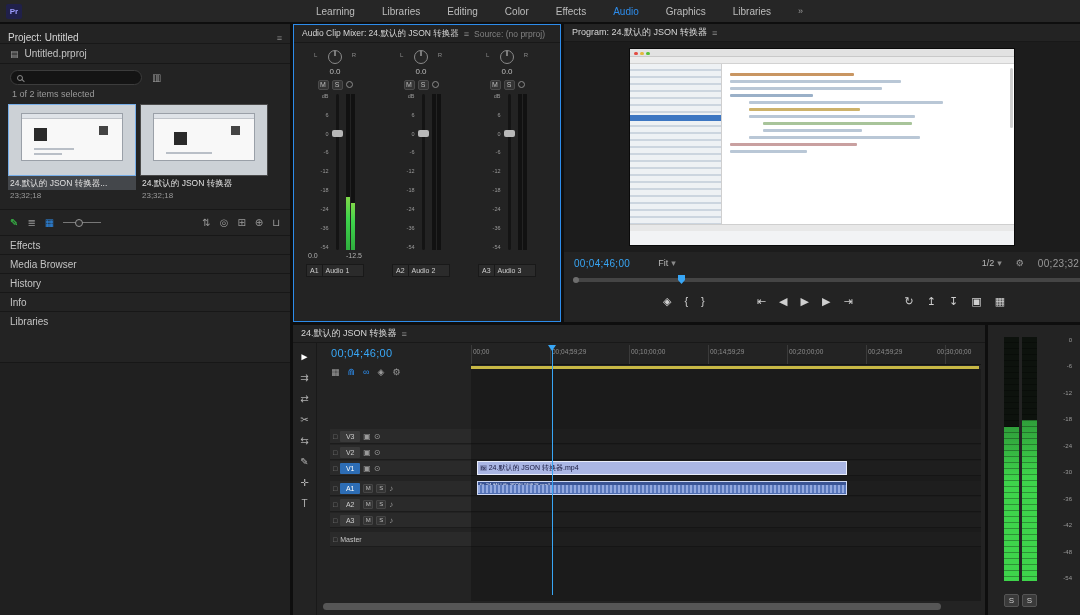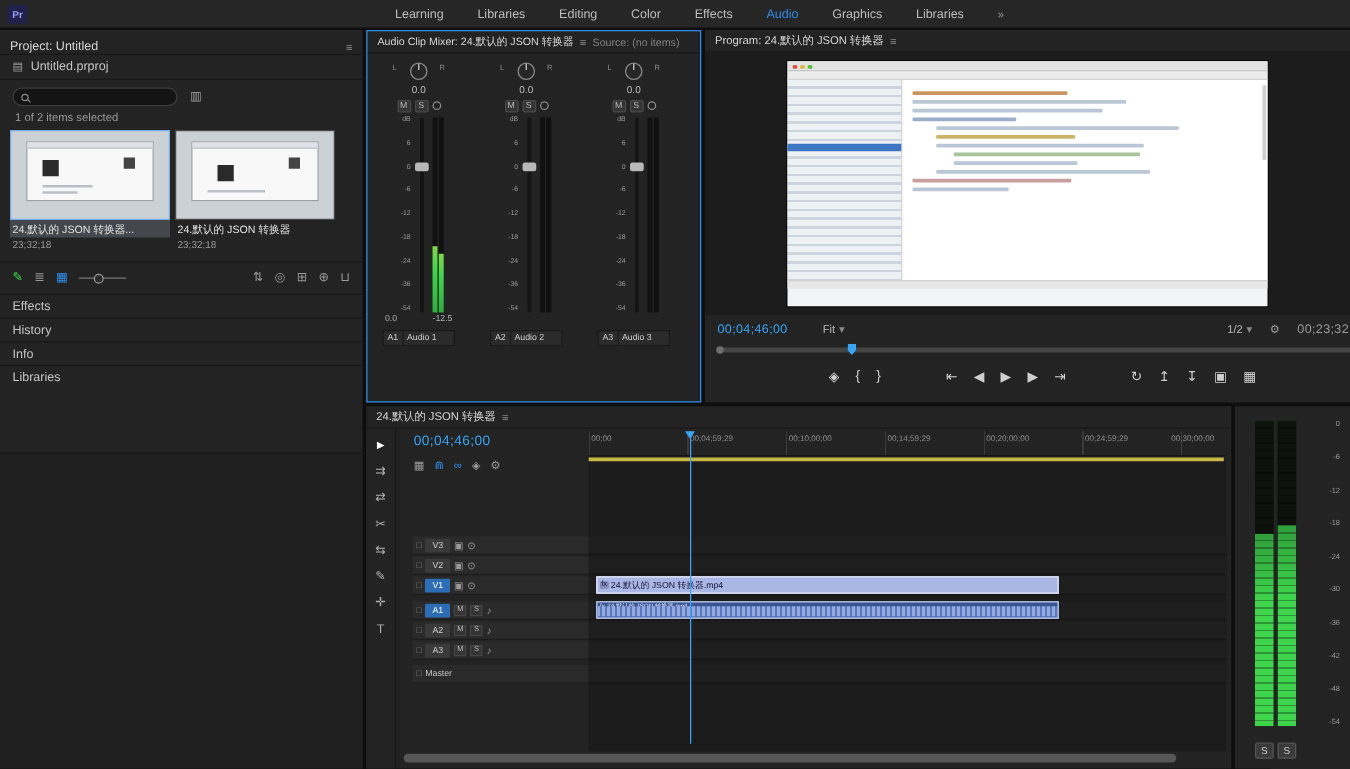--- a/index.html
+++ b/index.html
@@ -231,31 +231,32 @@
     <span class="tool-grid active">▦</span>
     <span class="zoom-slider"></span>
     <span class="spacer"></span>
     <span>⇅</span>
     <span>◎</span>
     <span>⊞</span>
     <span>⊕</span>
     <span>⊔</span>
   </div>
   <div class="side-tab">Effects</div>
+  <div class="side-tab">Media Browser</div>
   <div class="side-tab">History</div>
   <div class="side-tab">Info</div>
   <div class="side-tab">Libraries</div>
   <div class="project-fill"></div>
 </section>
 
 <section class="panel mixer-panel">
   <div class="phead">
     <span>Audio Clip Mixer: 24.默认的 JSON 转换器</span>
     <span class="menu-glyph">≡</span>
-    <span class="tab-inactive">Source: (no items)</span>
+    <span class="tab-inactive">Source: (no prproj)</span>
   </div>
   <div class="strips">
 
     <div class="strip">
       <div class="knob-row">
         <span class="pan-l">L</span>
         <span class="knob"></span>
         <span class="pan-r">R</span>
       </div>
       <div class="pan-value">0.0</div>

